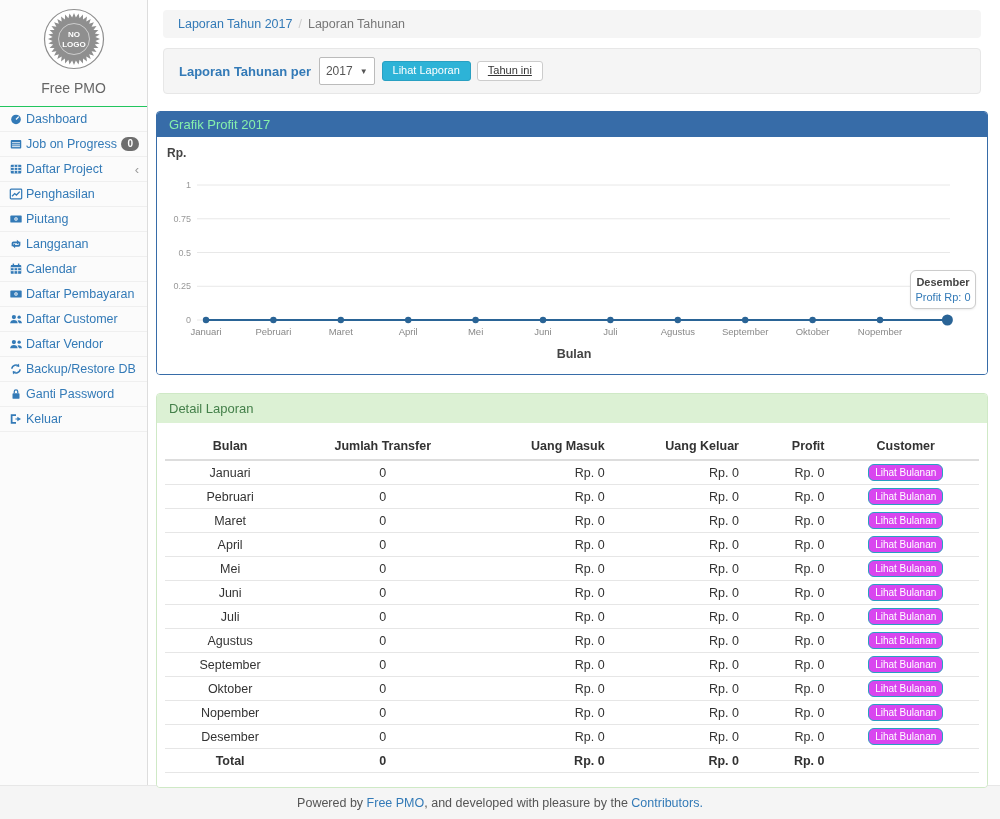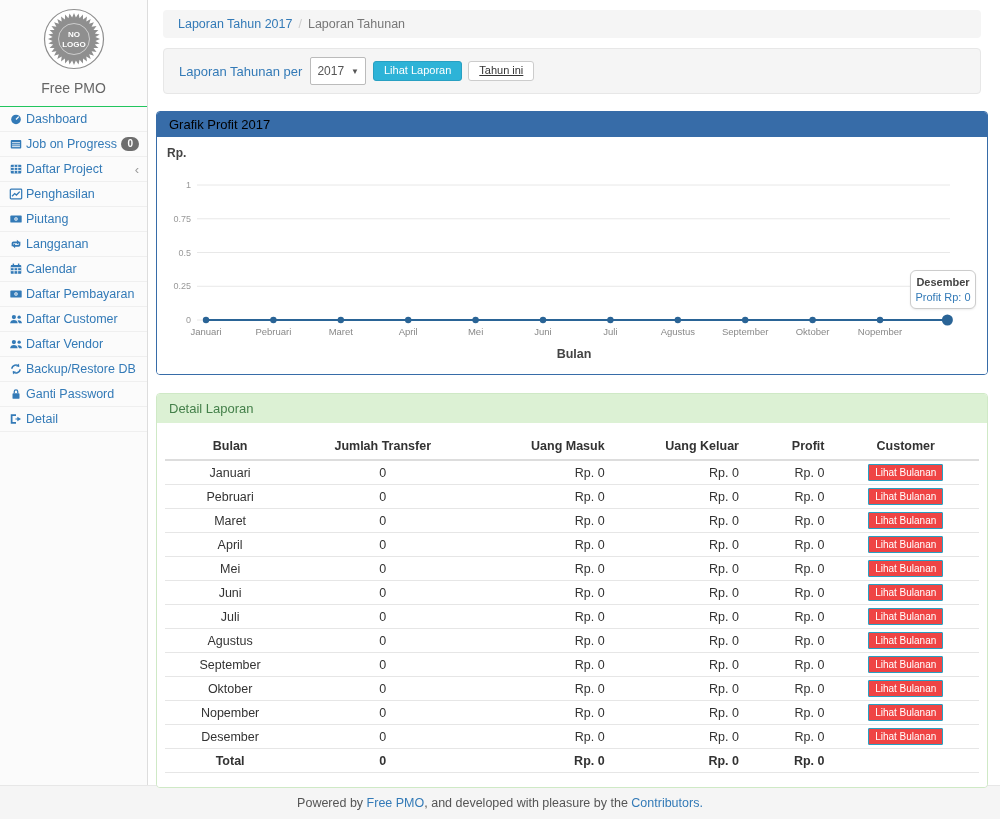--- a/index.html
+++ b/index.html
@@ -21,46 +21,46 @@
   .menu li .chevron { margin-left:auto; color:#999; font-size:13px; line-height:1; }
 
   
   .main { flex:1; padding:10px 12px 0 8px; background:#fff; }
 
   .breadcrumb { background:#f5f5f5; border-radius:4px; padding:7px 15px; margin:0 7px 10px; font-size:12.5px; color:#777; }
   .breadcrumb a { color:#337ab7; }
   .breadcrumb .sep { color:#ccc; margin:0 6px; }
 
   .filter-panel { background:#f5f5f5; border:1px solid #e7e7e7; border-radius:4px; padding:8px 15px; margin:0 7px 17px; display:flex; align-items:center; }
-  .filter-label { color:#337ab7; font-weight:normal; font-size:13px; margin-right:8px; }
+  .filter-label { color:#337ab7; font-weight:bold; font-size:13px; margin-right:8px; }
   .year-select { background:#fff; border:1px solid #bbb; border-radius:2px; height:28px; min-width:48px; padding:0 6px; font-size:12px; color:#555; display:inline-flex; align-items:center; gap:7px; cursor:pointer; }
   .year-select .caret { font-size:8px; color:#555; }
   .btn { font-size:11px; border-radius:3px; padding:2px 10px; cursor:pointer; line-height:1.2; }
   .btn-info { background:#2db3d7; border:1px solid #28a0c2; color:#fff; margin-left:7px; }
   .btn-default { background:#fff; border:1px solid #ccc; color:#333; margin-left:6px;text-decoration:underline; }
 
   .panel { border-radius:4px; margin:0 0 18px; }
   .panel-primary { border:1px solid #376ca8; }
-  .panel-primary > .panel-heading { background:#376ca8; color:#000000; font-size:13px; padding:5px 12px; border-radius:3px 3px 0 0; }
+  .panel-primary > .panel-heading { background:#376ca8; color:#86efac; font-size:13px; padding:5px 12px; border-radius:3px 3px 0 0; }
   .panel-success { border:1px solid #cfe9c6; }
   .panel-success > .panel-heading { background:#dcf1d4; color:#44804a; font-size:13px; padding:7px 12px; border-radius:3px 3px 0 0; }
 
   .chart-body { position:relative; height:237px; background:#fff; border-radius:0 0 3px 3px; }
   .chart-body svg { display:block; }
   .chart-tooltip { position:absolute; left:753px; top:133px; width:66px; background:#fff; border:1px solid #ccc; border-radius:6px; box-shadow:0 1px 2px rgba(0,0,0,.08); text-align:center; padding:5px 2px; }
   .chart-tooltip .t1 { font-size:11px; font-weight:bold; color:#444; }
   .chart-tooltip .t2 { font-size:11px; color:#337ab7; margin-top:3px; white-space:nowrap; }
 
   .report-body { background:#fff; padding:10px 8px 14px; border-radius:0 0 3px 3px; }
   table.report { width:100%; border-collapse:collapse; font-size:12.5px; color:#333; }
   table.report th { border-bottom:2px solid #ddd; padding:6px 8px; font-weight:bold; }
   table.report td { border-top:1px solid #e6e6e6; padding:3px 8px; height:24px; }
   table.report tr.total td { font-weight:bold; border-bottom:1px solid #e6e6e6; }
   .al-c { text-align:center; } .al-r { text-align:right; }
-  .btn-xs { font-size:10px; padding:2px 6px; border-radius:1px; background:#ef4444; border:1px solid #28a0c2; color:#fff; cursor:pointer; }
+  .btn-xs { font-size:10px; padding:2px 6px; border-radius:6px; background:#d946ef; border:1px solid #28a0c2; color:#fff; cursor:pointer; }
 
   
   .footer { height:34px; background:#f5f5f5; border-top:1px solid #e7e7e7; display:flex; align-items:center; justify-content:center; font-size:12.5px; color:#555; }
   .footer a { color:#337ab7; }
 </style>
 </head>
 <body>
 
 <div class="app">
 
@@ -203,21 +203,21 @@
           </span>
           <span class="label">Ganti Password</span>
         </li>
         <li>
           <span class="icon">
             <svg width="14" height="14" viewBox="0 0 16 16" fill="currentColor">
               <path d="M2 2.5h6v2H4v7h4v2H2z"></path>
               <path d="M9 5.5v2H6.8v1.2H9v2l4.2-2.6z" transform="translate(0.5,0)"></path>
             </svg>
           </span>
-          <span class="label">Detail</span>
+          <span class="label">Keluar</span>
         </li>
       </ul>
   </aside>
 
   <section class="main">
 
     <div class="breadcrumb">
       <a href="#">Laporan Tahun 2017</a><span class="sep">/</span><span>Laporan Tahunan</span>
     </div>
 

